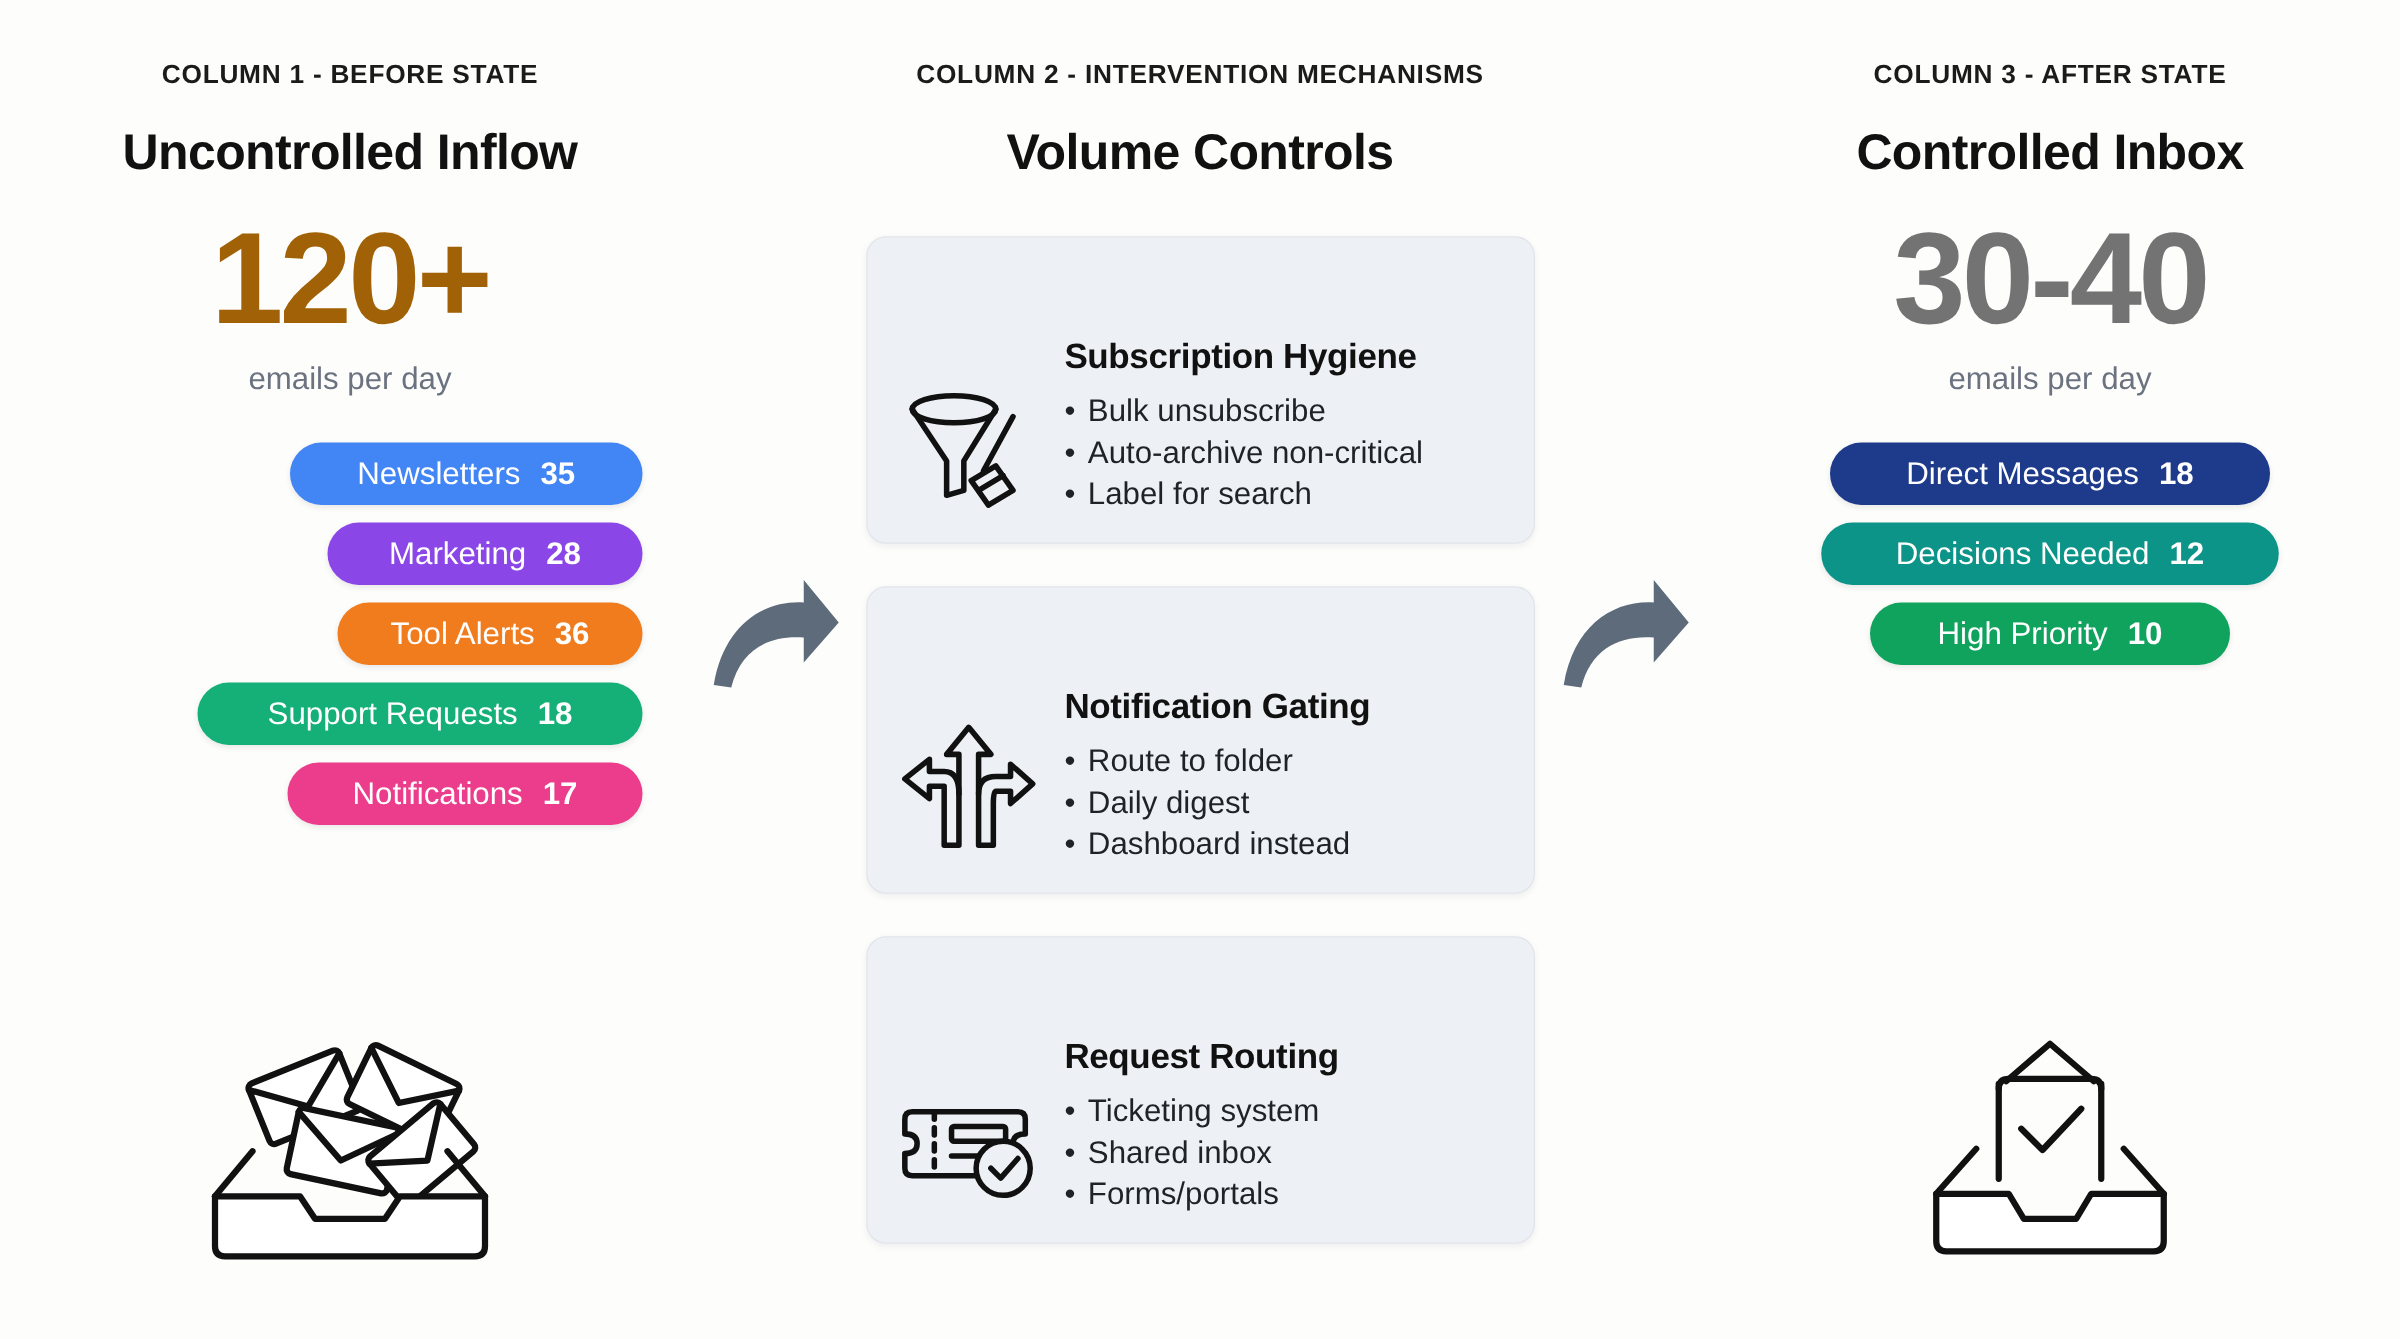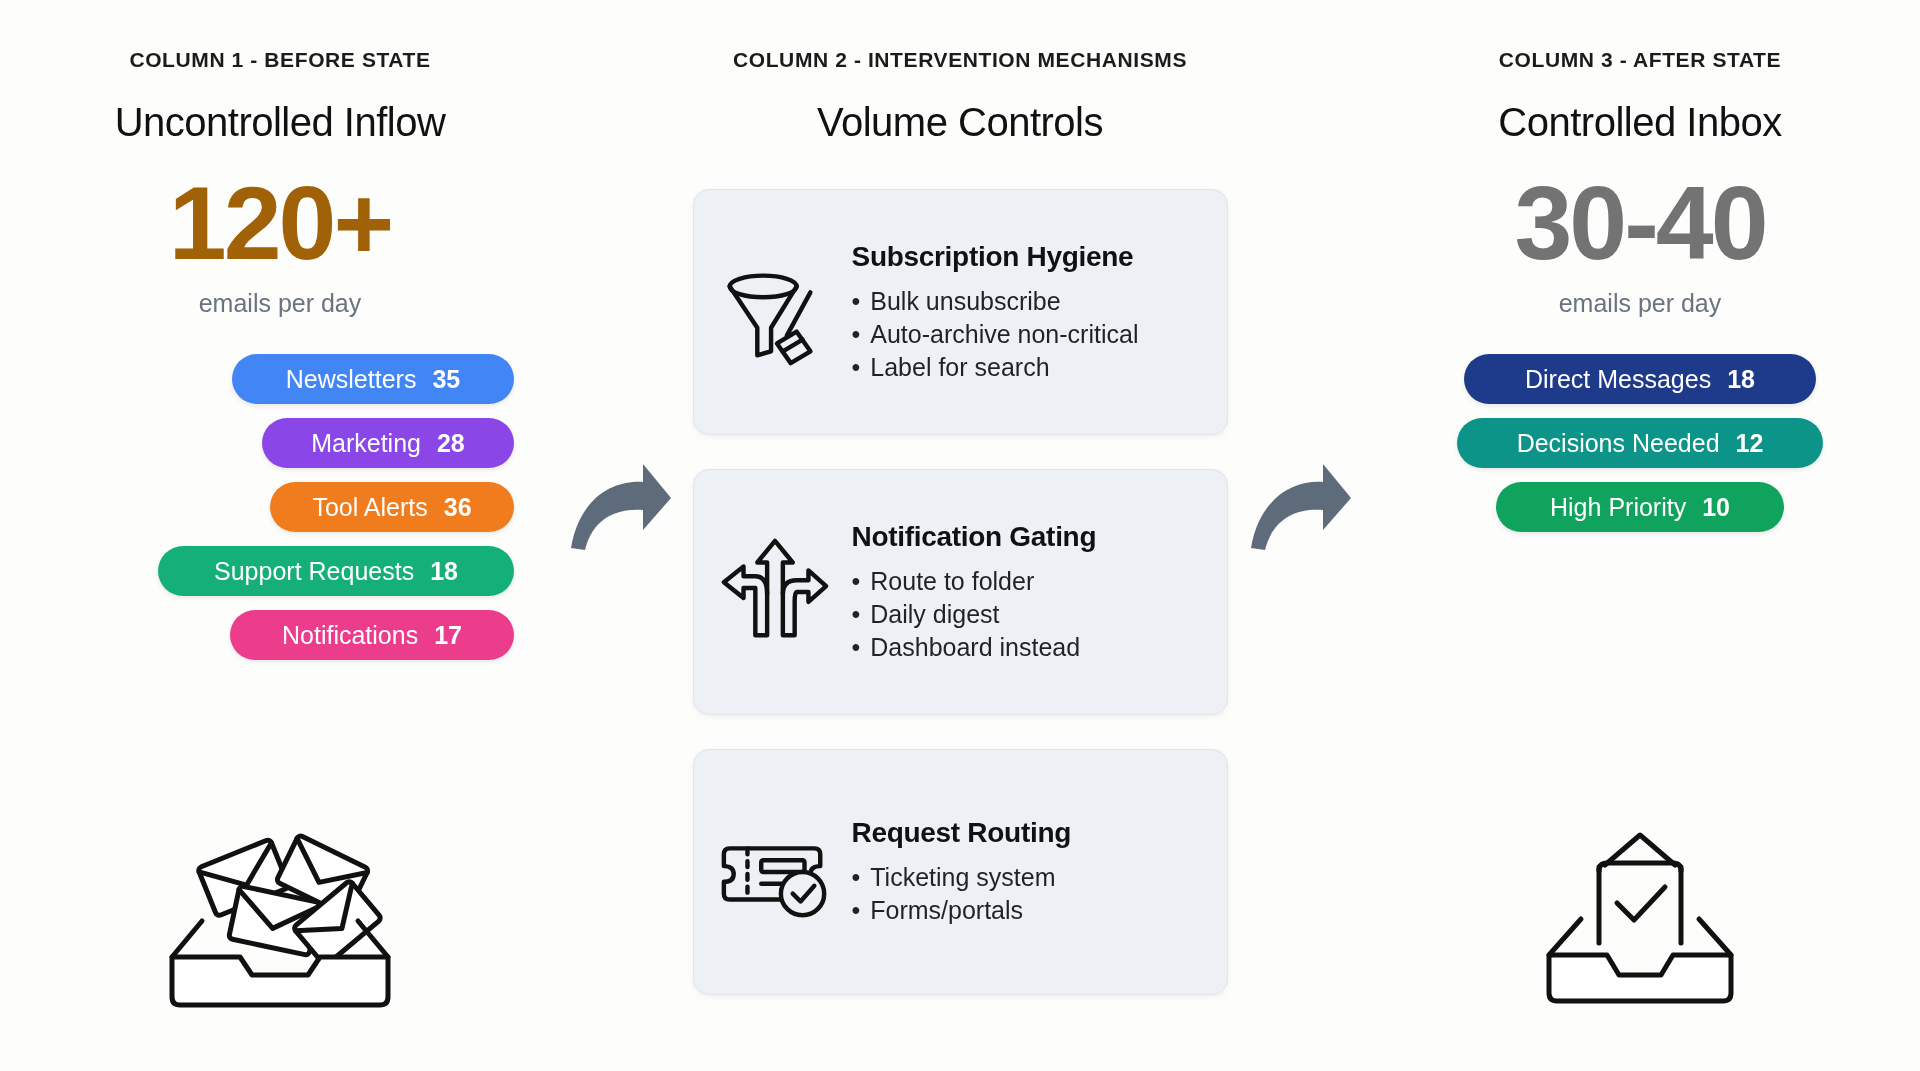--- a/index.html
+++ b/index.html
@@ -38,21 +38,21 @@
     letter-spacing: 0.6px;
     color: #1B1B1B;
     text-transform: uppercase;
     text-align: center;
     white-space: nowrap;
   }
 
   .col-title {
     margin-top: 28px;
     font-size: 40px;
-    font-weight: 400;
+    font-weight: 700;
     color: #111111;
     letter-spacing: -0.5px;
     text-align: center;
     white-space: nowrap;
   }
 
   .bignum {
     margin-top: 26px;
     font-size: 104px;
     font-weight: 800;
@@ -128,21 +128,21 @@
     align-items: center;
   }
 
   .card {
     width: 535px;
     background: #EDF0F4;
     border: 1px solid #E1E5EB;
     border-radius: 16px;
     box-shadow: 0 2px 6px rgba(16,24,40,0.06);
     display: flex;
-    align-items: center;
+    align-items: flex-end;
     gap: 18px;
     padding: 22px 24px 22px 22px;
     min-height: 246px;
   }
 
   .card-icon {
     flex: 0 0 auto;
     width: 118px;
     height: 118px;
     display: flex;
@@ -337,20 +337,23 @@
             <path d="M78 82 L86 90 L100 74"></path>
           </svg>
         </div>
         <div class="card-body">
           <div class="card-title">Request Routing</div>
           <ul class="card-list">
             <li>
                 <span>Ticketing system</span>
               </li>
             <li>
+                <span>Shared inbox</span>
+              </li>
+            <li>
                 <span>Forms/portals</span>
               </li>
           </ul>
         </div>
       </div>
 
     </div>
   </div>
 
   <div class="connector">

